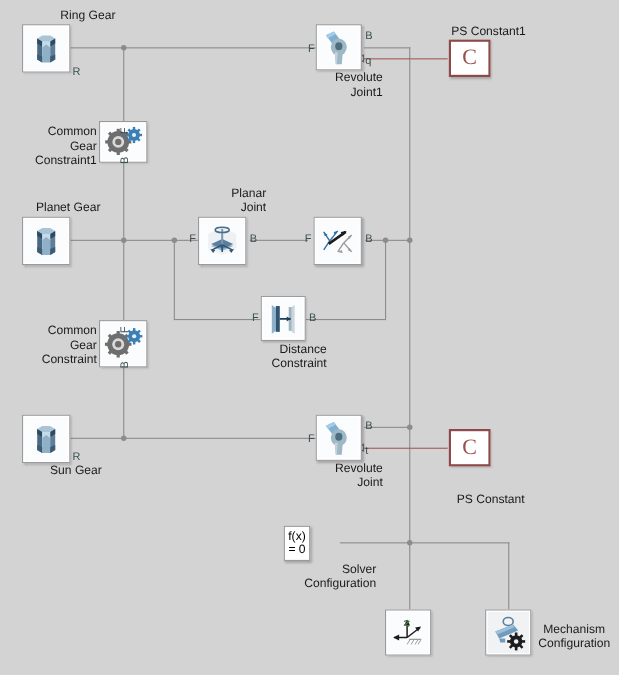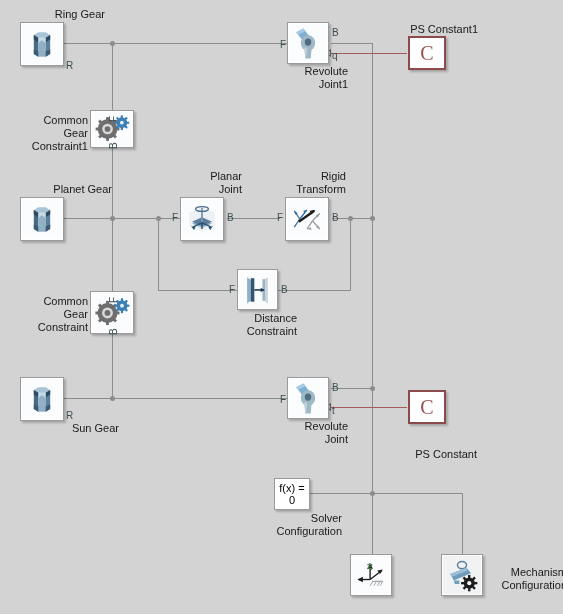--- a/index.html
+++ b/index.html
@@ -94,21 +94,21 @@
   
   .caption {
     position: absolute;
     font-size: 11px;
     color: #1a1a1a;
     line-height: 13px;
     white-space: pre-line;
   }
   .caption.c { text-align: right; }
   .caption.r { text-align: right; }
-  .caption.l { text-align: right; }
+  .caption.l { text-align: center; }
 
   
   .icon { position: absolute; inset: 1px; overflow: hidden; }
   .icon svg { display: block; width: 100%; height: 100%; }
 </style>
 </head>
 <body>
 
 <div id="canvas">
 
@@ -326,22 +326,20 @@
         <ellipse cx="22" cy="11" rx="7" ry="2.6" fill="none" stroke="#4a6f8d" stroke-width="1.6"></ellipse>
         <path d="M22 26 L12 31 M22 26 L32 31 M22 26 L22 33" stroke="#2e5574" stroke-width="1.6" fill="none"></path>
         <polygon points="10,30 15,31 13,34" fill="#2e5574"></polygon>
         <polygon points="34,30 29,31 31,34" fill="#2e5574"></polygon>
       </svg>
     </div>
     <div class="port" style="left:-9px; top:15px;">F</div>
     <div class="port" style="left:46px; top:15px;">B</div>
   </div>
 
-  <div class="caption c" style="left:266px; top:170px; width:80px;">Rigid
-Transform</div>
   <div class="block" style="left:285px; top:197px; width:44px; height:44px;">
     <div class="icon">
       <svg viewBox="0 0 44 44">
         <rect width="44" height="44" fill="#fbfcfd"></rect>
         <g stroke="#2e6ea3" stroke-width="1.4" fill="none">
           <path d="M14 22 L8 13"></path>
           <path d="M14 22 L22 12"></path>
           <path d="M14 22 L8 31"></path>
         </g>
         <polygon points="8,13 12,16 9,17" fill="#2e6ea3"></polygon>
@@ -421,21 +419,21 @@
   <div class="caption c" style="left:378px; top:23px; width:100px;">PS Constant1</div>
   <div class="block ps" style="left:408px; top:36px; width:38px; height:34px;">
     <div class="ps-letter">C</div>
   </div>
 
   <div class="block ps" style="left:408px; top:390px; width:38px; height:34px;">
     <div class="ps-letter">C</div>
   </div>
   <div class="caption c" style="left:377px; top:448px; width:100px;">PS Constant</div>
 
-  <div class="block" style="left:258px; top:478px; width:36px; height:32px;margin-left:16px;">
+  <div class="block" style="left:258px; top:478px; width:24px; height:32px;">
     <div class="fx">f(x) = 0</div>
   </div>
 
   <div class="caption c" style="left:222px; top:512px; width:120px;">Solver
 Configuration</div>
 
   <div class="block" style="left:350px; top:554px; width:42px; height:42px;">
     <div class="icon">
       <svg viewBox="0 0 42 42">
         <rect width="42" height="42" fill="#fbfcfd"></rect>

